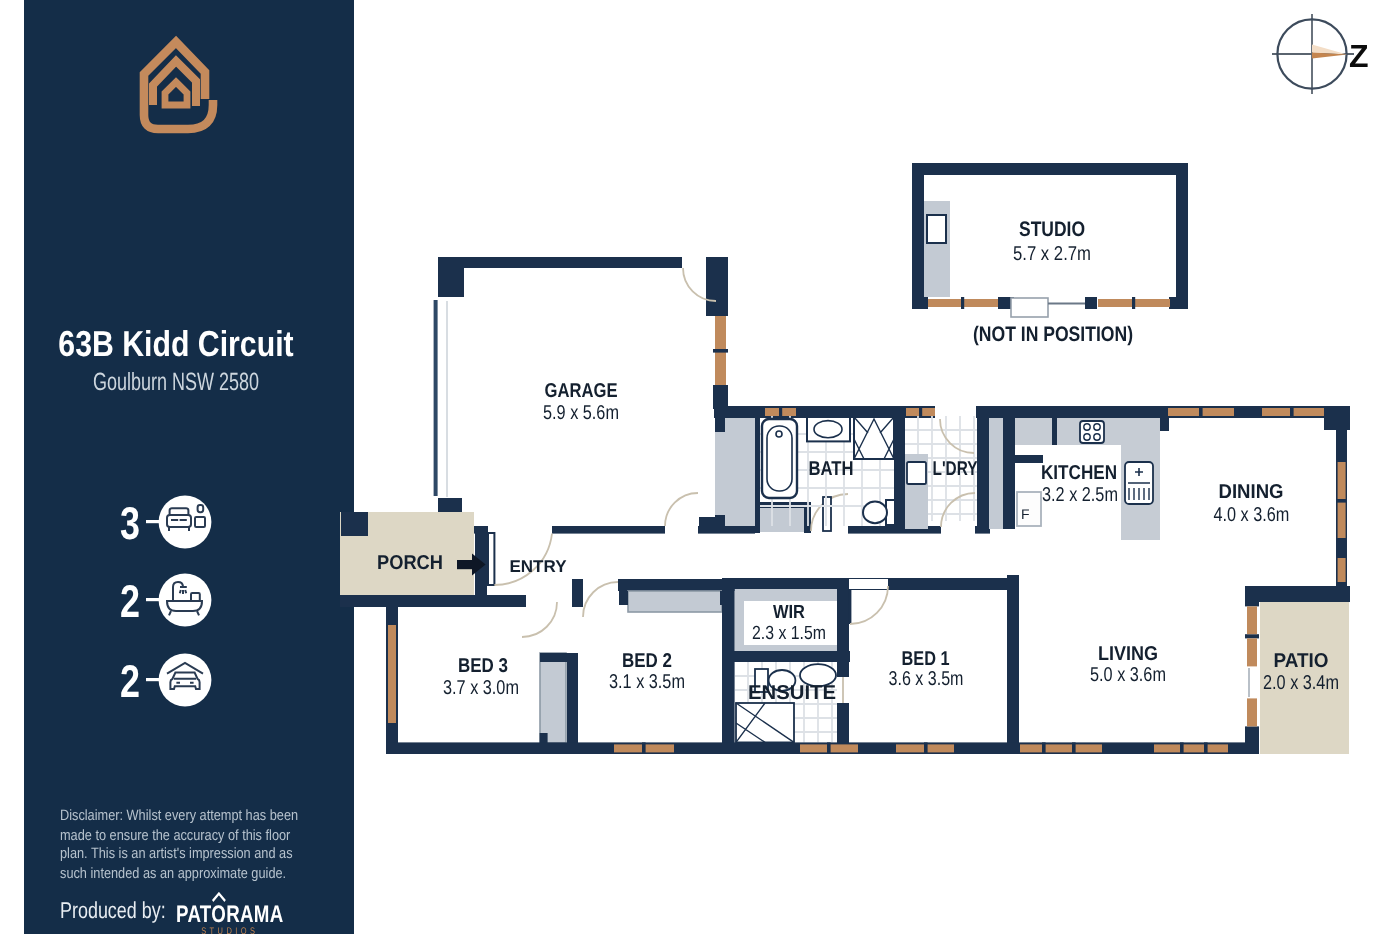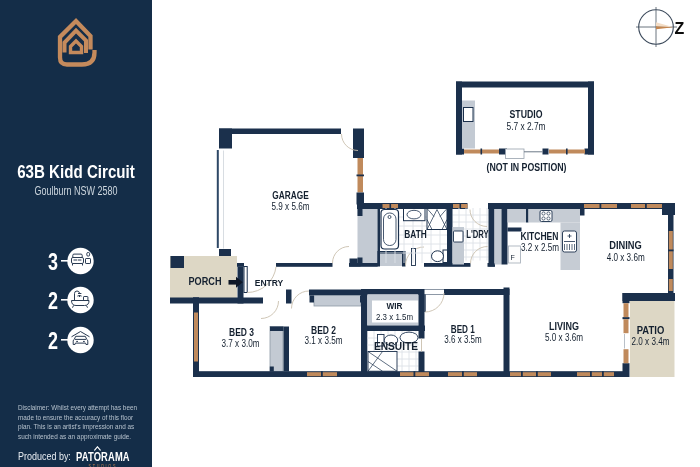--- a/index.html
+++ b/index.html
@@ -1,18 +1,18 @@
 <!DOCTYPE html>
 <html><head>
 <meta charset="utf-8">
 <style>
   html,body{margin:0;padding:0;background:#fff;}
   #canvas{position:relative;width:700px;height:467px;overflow:hidden;background:#fff;
           font-family:"Liberation Sans",sans-serif;}
-  #sidebar{position:absolute;left:0;top:0;width:152px;height:467px;background:#142d48;}
+  #sidebar{position:absolute;left:12px;top:0;width:165px;height:467px;background:#142d48;}
   .ttl{position:absolute;left:0;width:152px;text-align:center;color:#fff;font-weight:bold;}
   svg text{font-family:"Liberation Sans",sans-serif;}
 </style>
 </head>
 <body>
 <div id="canvas">
 
 <div id="sidebar">
 
   <svg style="position:absolute;left:0;top:0" width="152" height="90" viewBox="0 0 152 90">

